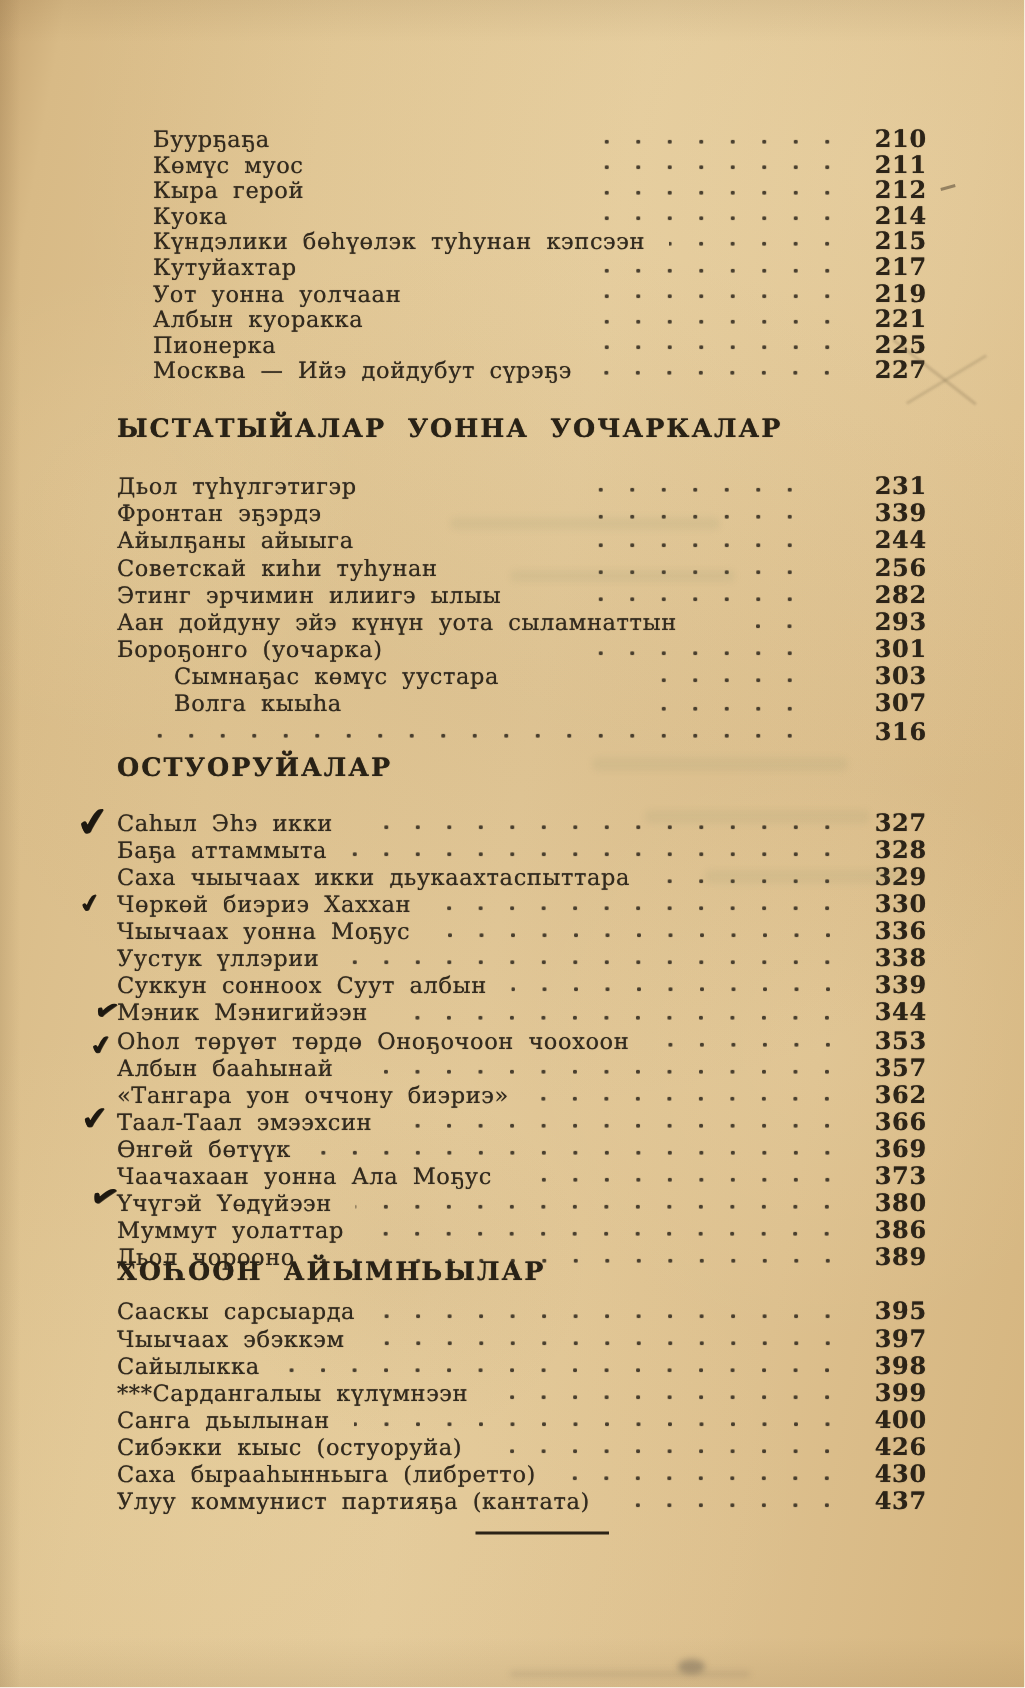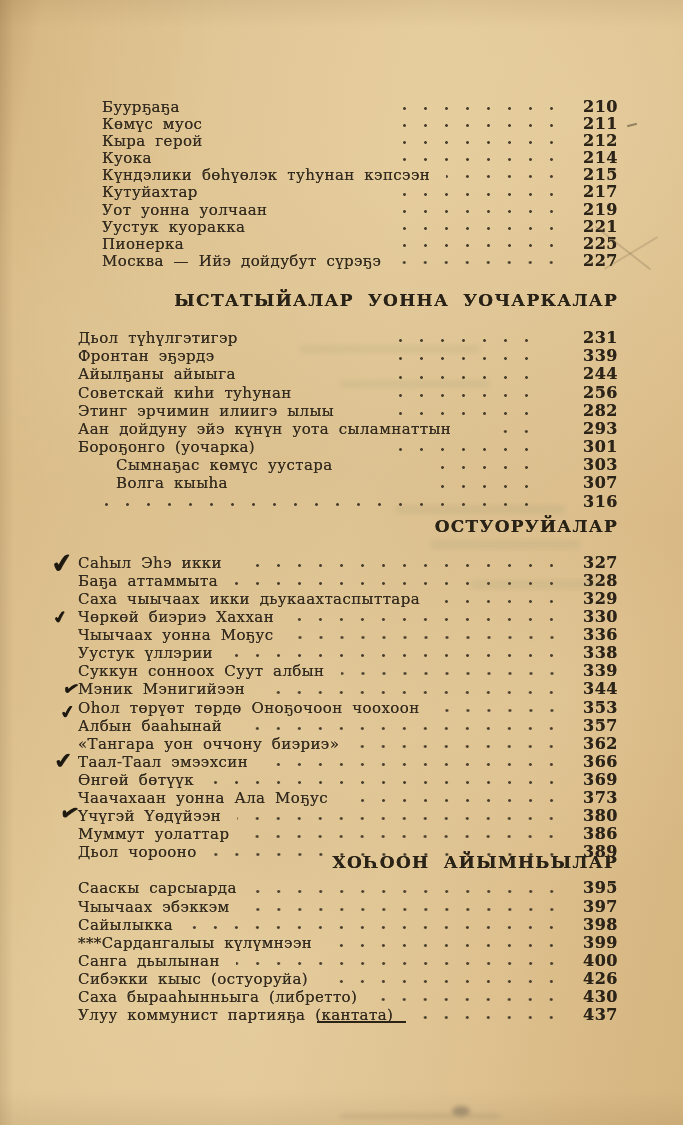--- a/index.html
+++ b/index.html
@@ -18,24 +18,24 @@
   .page::before{
     content:"";position:absolute;inset:0;pointer-events:none;
     background:
       linear-gradient(180deg, rgba(120,90,50,0.10), rgba(120,90,50,0) 2.5%),
       linear-gradient(0deg, rgba(110,82,46,0.10), rgba(110,82,46,0) 3%),
       linear-gradient(90deg, rgba(105,78,44,0.14), rgba(105,78,44,0) 2%),
       radial-gradient(circle 160px at 12% 30%, rgba(255,244,205,0.10), transparent 100%),
       radial-gradient(circle 200px at 80% 62%, rgba(255,244,205,0.10), transparent 100%),
       radial-gradient(circle 120px at 40% 75%, rgba(140,100,55,0.06), transparent 100%);
   }
-  .content{position:absolute;left:78px;top:14px;width:540px;}
+  .content{position:absolute;left:78px;top:0;width:540px;}
   .section{position:relative;}
   .heading{
-    text-align:right;font-weight:bold;font-size:17px;line-height:21px;
+    text-align:left;font-weight:bold;font-size:17px;line-height:21px;
     letter-spacing:1.3px;word-spacing:7px;color:#292216;
     text-shadow:0 0 0.5px rgba(41,34,22,0.8);
   }
   .rows{position:relative;}
   .row{display:flex;align-items:baseline;position:relative;}
   .row .title{
     font-size:15px;letter-spacing:0.4px;word-spacing:4.5px;white-space:nowrap;
     text-shadow:0 0 0.5px rgba(50,42,30,0.75);
   }
   .row .leader{
@@ -140,21 +140,21 @@
 
   <div class="row">
 
     <span class="title">Уот уонна уолчаан</span>
     <span class="leader"></span>
     <span class="pagenum">219</span>
   </div>
 
   <div class="row">
 
-    <span class="title">Уустук куоракка</span>
+    <span class="title">Албын куоракка</span>
     <span class="leader"></span>
     <span class="pagenum">221</span>
   </div>
 
   <div class="row">
 
     <span class="title">Пионерка</span>
     <span class="leader"></span>
     <span class="pagenum">225</span>
   </div>

